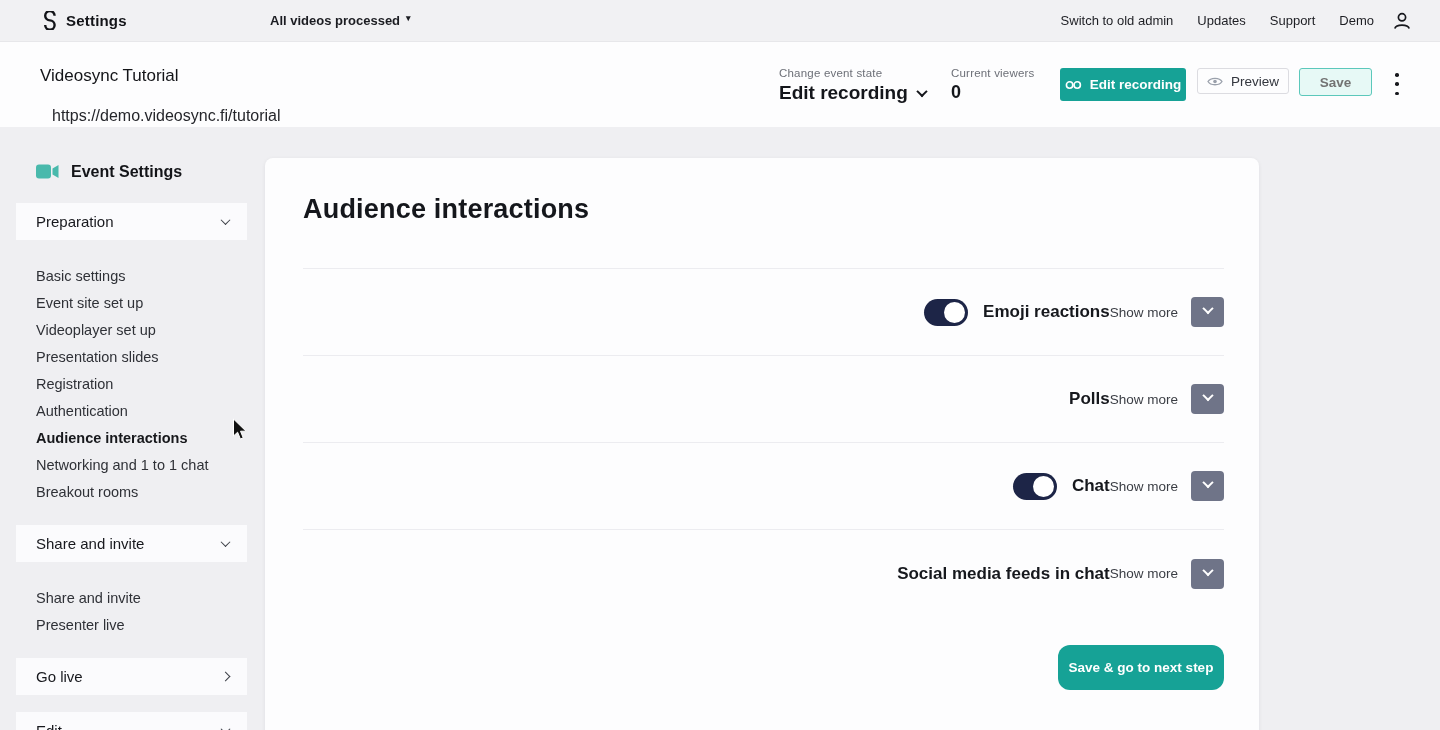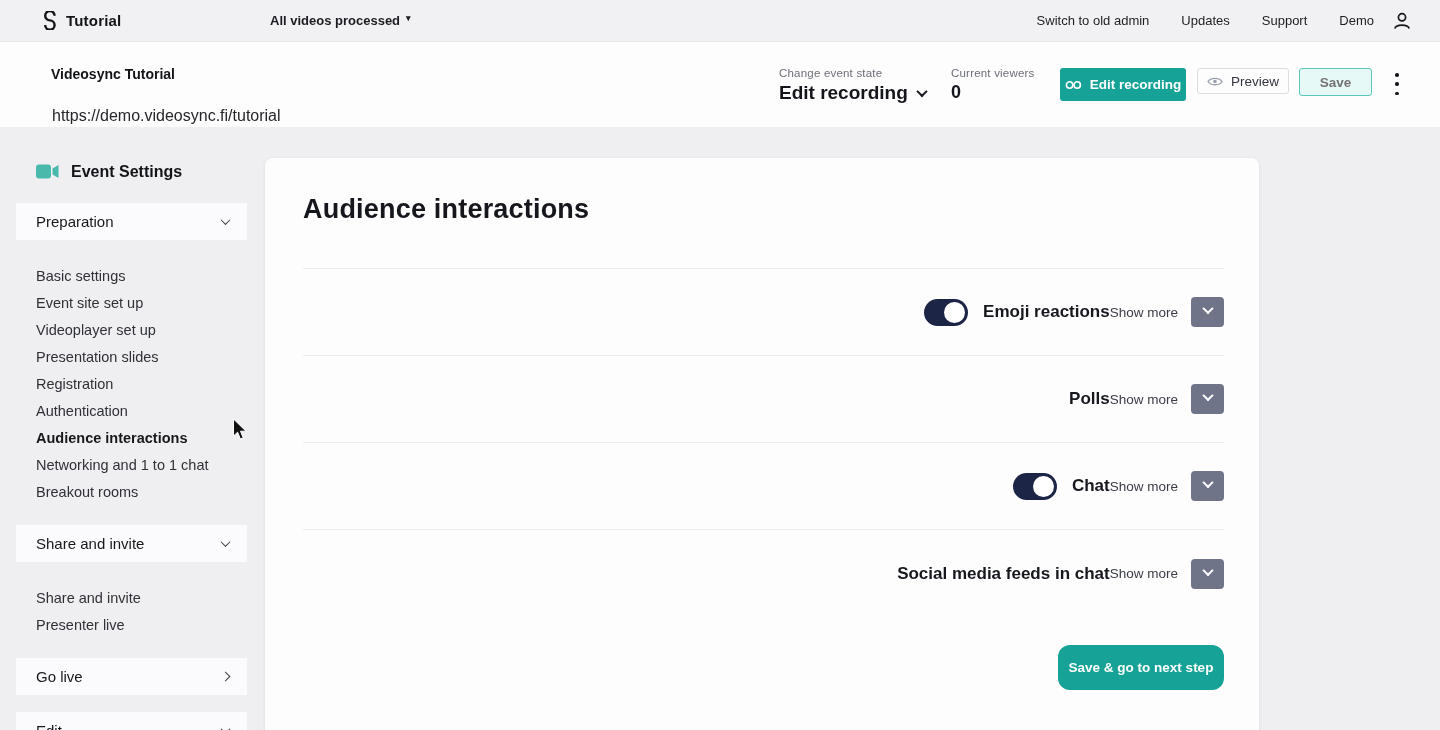--- a/index.html
+++ b/index.html
@@ -18,32 +18,32 @@
     display:flex; align-items:center;
   }
   .brand { position:absolute; left:40px; display:flex; align-items:center; gap:9px; }
   .brand-name { font-size:15px; font-weight:700; letter-spacing:.2px; color:#131418; }
   .status-dd {
     position:absolute; left:270px; display:flex; align-items:flex-start; gap:6px;
     font-size:13px; font-weight:700; color:#1b1c21; cursor:pointer;
   }
   .caret { font-size:9px; color:#1b1c21; }
   .top-links {
-    position:absolute; right:66px; display:flex; align-items:center; gap:32px;
+    position:absolute; right:66px; display:flex; align-items:center; gap:24px;
     font-size:13px; color:#1d1e23;
   }
   .nav-link { cursor:pointer; }
   .account { position:absolute; right:28px; top:11px; cursor:pointer; }
 
   
   .header {
     position:absolute; left:0; top:42px; width:1440px; height:85px;
     background:#fdfdfe;
   }
-  .ev-title { position:absolute; left:51px; top:24px; font-size:14px; font-weight:700; color:#131418; }
+  .ev-title { position:absolute; left:40px; top:24px; font-size:17px; font-weight:400; color:#131418; }
   .ev-url { position:absolute; left:52px; top:49px; font-size:16px; color:#25262b;margin-top:16px; }
   .small-label { font-size:11.5px; color:#6c6f77; letter-spacing:.2px; }
   .state-label { position:absolute; left:779px; top:25px; }
   .state-value {
     position:absolute; left:779px; top:40px; font-size:19px; font-weight:700;
     display:flex; align-items:center; gap:10px; cursor:pointer; color:#14161b;
   }
   .viewers-label { position:absolute; left:951px; top:25px; }
   .viewers-count { position:absolute; left:951px; top:40px; font-size:18px; font-weight:700; color:#14161b; }
 
@@ -106,21 +106,21 @@
   .cursor { position:absolute; left:232px; top:418px; pointer-events:none; }
 </style>
 </head>
 <body>
 
 <div class="topbar">
   <div class="brand">
     <svg width="17" height="19" viewBox="0 0 17 19">
       <path d="M14.6 4.7 A4.7 4.7 0 0 0 5.2 4.7 A4.7 4.7 0 0 0 9.9 9.4 A4.7 4.7 0 0 1 9.9 18.8 A4.7 4.7 0 0 1 5.2 14.1" fill="none" stroke="#131418" stroke-width="2.4"></path>
     </svg>
-    <span class="brand-name">Tutorial</span>
+    <span class="brand-name">Settings</span>
   </div>
   <div class="status-dd">
     <span>All videos processed</span>
     <span class="caret">▾</span>
   </div>
   <div class="top-links">
       <span class="nav-link">Switch to old admin</span>
       <span class="nav-link">Updates</span>
       <span class="nav-link">Support</span>
       <span class="nav-link">Demo</span>

